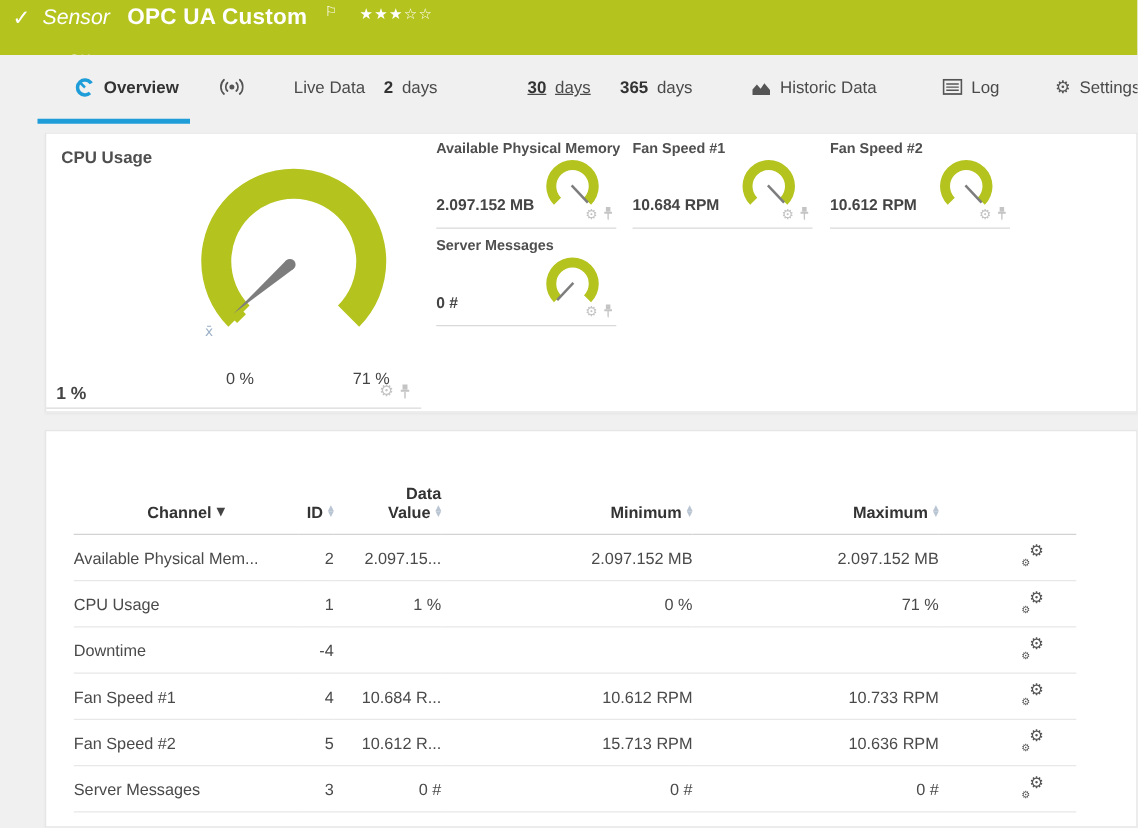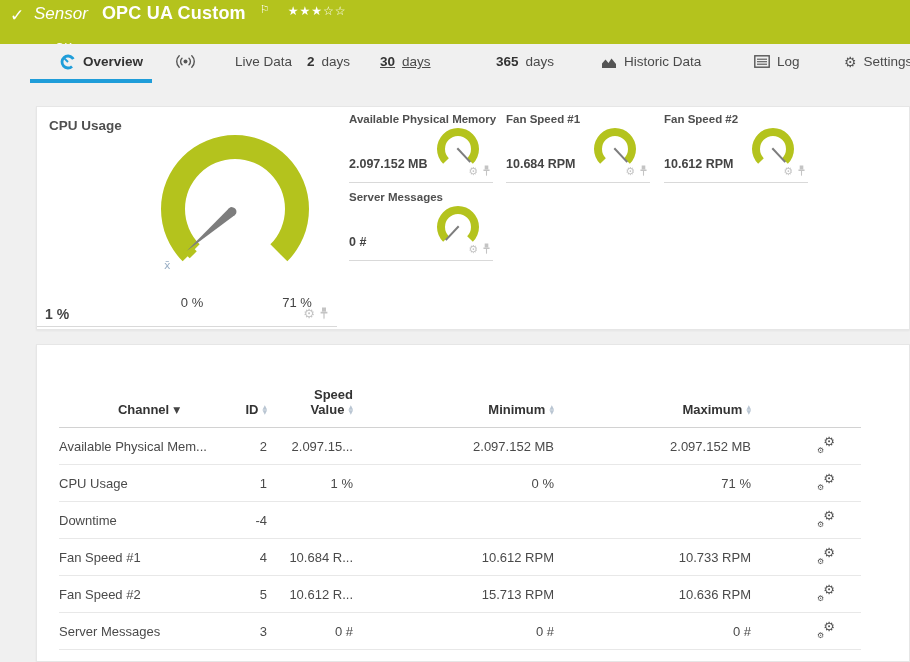--- a/index.html
+++ b/index.html
@@ -13,28 +13,28 @@
   .title-block { position:absolute; left:34px; top:3px; }
   .title-line { display:flex; align-items:baseline; gap:14px; }
   .sensor-type { font-style:italic; font-size:17px; font-weight:400; }
   .sensor-title { font-size:18px; font-weight:bold; letter-spacing:.2px; }
   .flag { font-size:11px; position:relative; top:-6px; }
   .stars { font-size:12px; letter-spacing:1px; position:relative; top:-4px; margin-left:4px; }
   .status-line { font-size:12px; font-weight:normal; margin:17px 0 0 21px; }
 
   
   .tabs { position:relative; height:53px; background:#f0f0f0; }
-  .tab { position:absolute; top:0; height:39px; display:flex; align-items:center; gap:7px;
+  .tab { position:absolute; top:0; height:55px; display:flex; align-items:center; gap:7px;
          font-size:13.5px; color:#4a4a4a; cursor:pointer; border-bottom:4px solid transparent; padding:0 4px; }
   .tab .num { font-weight:bold; color:#333; }
   .tab.active { border-bottom-color:#1f9dd9; font-weight:bold; color:#333; }
   .tab-overview { left:30px; width:122px; padding-left:30px; }
   .tab-live     { left:172px;gap:40px; }
   .tab-2d       { left:303px; }
-  .tab-30d      { left:376px;text-decoration:underline; }
+  .tab-30d      { left:418px;text-decoration:underline; }
   .tab-365d     { left:492px; }
   .tab-hist     { left:597px; }
   .tab-log      { left:750px; }
   .tab-settings { left:840px; }
   .tab .gicon { font-size:14px; color:#555; line-height:1; }
 
   
   .card { background:#fff; border:1px solid #e6e6e6; box-shadow:0 1px 2px rgba(0,0,0,.05); }
   .card-gauges { position:absolute; left:36px; top:106px; width:874px; height:224px; }
   .card-table  { position:absolute; left:36px; top:344px; width:874px; height:318px; }
@@ -267,21 +267,21 @@
           <span class="sort-wrap">
             <span>ID</span>
             <span class="sort-both">
                 <span>▲</span>
                 <span>▼</span>
               </span>
           </span>
         </th>
         <th class="h-num">
           <span class="two-line">
-            <div>Speed</div>
+            <div>Data</div>
             <div class="sort-wrap">
               <span>Value</span>
               <span class="sort-both">
                   <span>▲</span>
                   <span>▼</span>
                 </span>
             </div>
           </span>
         </th>
         <th class="h-num">

